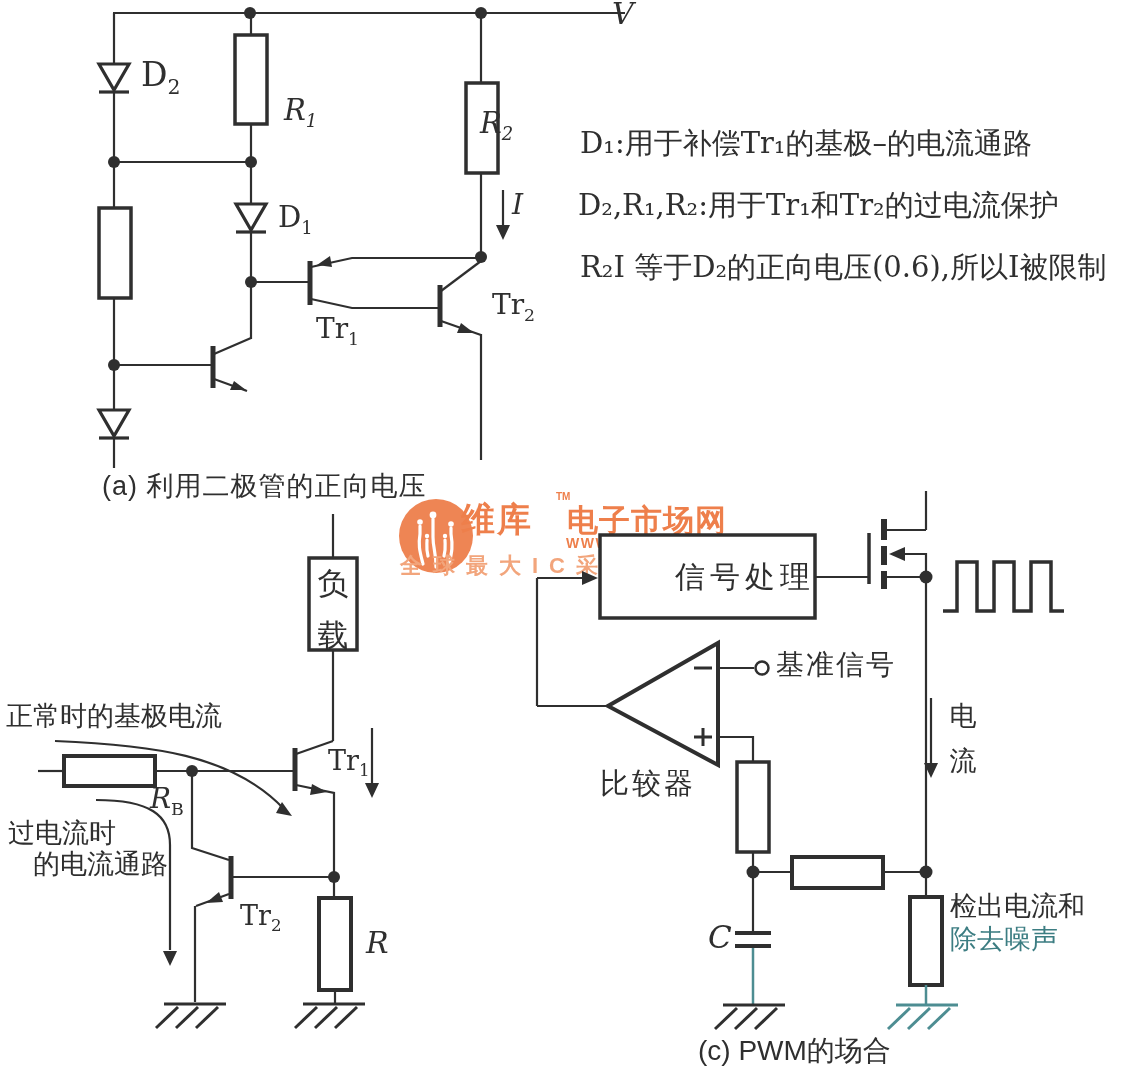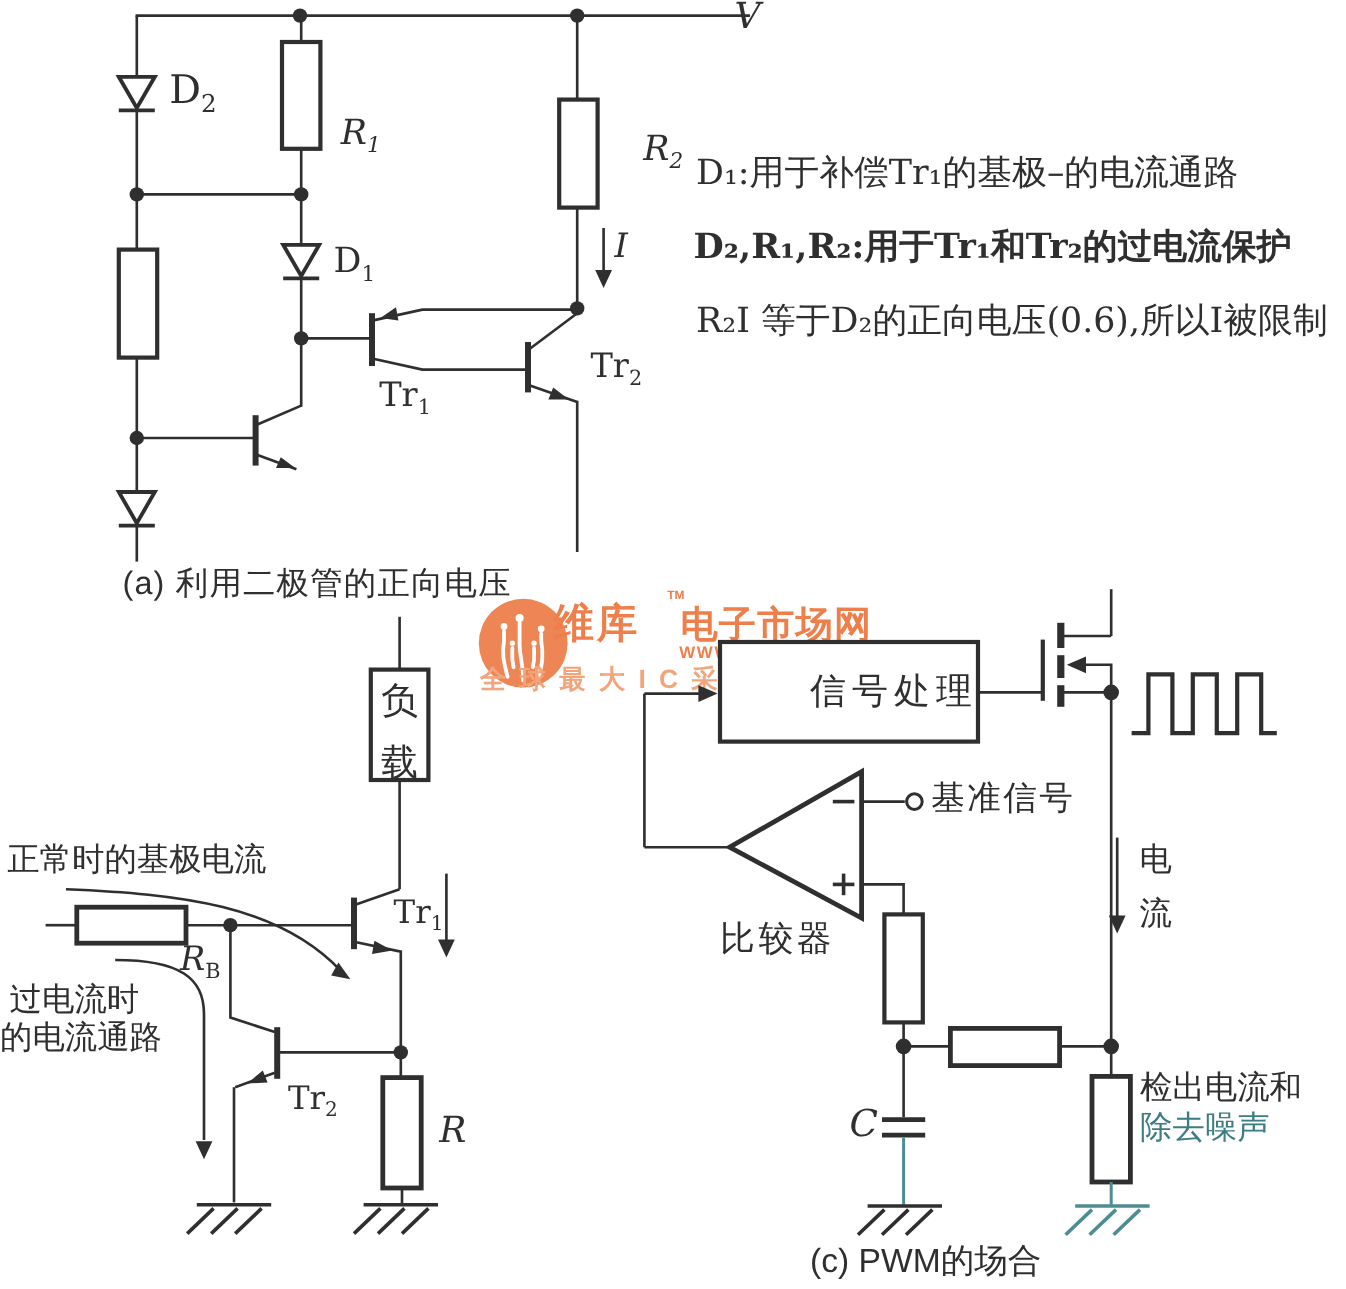--- a/index.html
+++ b/index.html
@@ -237,48 +237,48 @@
         <circle cx="926" cy="577" r="6.5"></circle> 
           <circle cx="753" cy="872" r="6.5"></circle>
         <circle cx="926" cy="872" r="6.5"></circle>
       </g>
     </g>
   </svg>
 
   <div class="lbl serif it" style="left:612px;top:-3px;font-size:30px;">V</div>
   <div class="lbl serif" style="left:141px;top:57px;font-size:33px;"><span>D</span><sub>2</sub></div>
   <div class="lbl serif it" style="left:284px;top:54px;font-size:29px;margin-top:41px;"><span>R</span><sub>1</sub></div>
-  <div class="lbl serif it" style="left:536px;top:108px;font-size:29px;"><span>R</span><sub>2</sub></div>
+  <div class="lbl serif it" style="left:480px;top:108px;font-size:29px;"><span>R</span><sub>2</sub></div>
   <div class="lbl serif" style="left:278px;top:202px;font-size:29px;"><span>D</span><sub>1</sub></div>
   <div class="lbl serif it" style="left:512px;top:190px;font-size:28px;">I</div>
   <div class="lbl serif" style="left:316px;top:314px;font-size:28px;"><span>Tr</span><sub>1</sub></div>
   <div class="lbl serif" style="left:492px;top:290px;font-size:28px;"><span>Tr</span><sub>2</sub></div>
   <div class="lbl cjk caption" style="left:102px;top:472px;">(a) 利用二极管的正向电压</div>
 
   <div class="note-line" style="left:580px;top:124px;">D₁:用于补偿Tr₁的基极–的电流通路</div>
-  <div class="note-line" style="left:578px;top:186px;font-weight:bold;">D₂,R₁,R₂:用于Tr₁和Tr₂的过电流保护</div>
+  <div class="note-line" style="left:578px;top:186px;">D₂,R₁,R₂:用于Tr₁和Tr₂的过电流保护</div>
   <div class="note-line" style="left:580px;top:248px;">R₂I 等于D₂的正向电压(0.6),所以I被限制</div>
 
   <div class="stack" style="left:309px;top:563px;width:48px;font-size:31px;gap:10px;">
     <span>负</span>
     <span>载</span>
   </div>
   <div class="lbl cjk" style="left:6px;top:702px;font-size:27px;">正常时的基极电流</div>
   <div class="lbl serif it" style="left:150px;top:784px;font-size:28px;"><span>R</span><sub style="font-style:normal;">B</sub></div>
   <div class="lbl serif" style="left:328px;top:746px;font-size:27px;"><span>Tr</span><sub>1</sub></div>
   <div class="lbl cjk" style="left:8px;top:819px;font-size:27px;">过电流时</div>
-  <div class="lbl cjk" style="left:0px;top:850px;font-size:27px;">的电流通路</div>
+  <div class="lbl cjk" style="left:0px;top:850px;font-size:27px;padding-left:33px;">的电流通路</div>
   <div class="lbl serif" style="left:240px;top:901px;font-size:27px;"><span>Tr</span><sub>2</sub></div>
   <div class="lbl serif it" style="left:366px;top:926px;font-size:30px;">R</div>
 
   <div class="lbl cjk" style="left:600px;top:560px;width:215px;text-align:right;font-size:30px;letter-spacing:5px;">信号处理</div>
   <div class="lbl cjk" style="left:776px;top:650px;font-size:28px;letter-spacing:2px;">基准信号</div>
   <div class="lbl cjk" style="left:600px;top:768px;font-size:29px;letter-spacing:3px;">比较器</div>
   <div class="stack" style="left:946px;top:698px;width:34px;font-size:27px;gap:9px;">
     <span>电</span>
     <span>流</span>
   </div>
   <div class="lbl serif it" style="left:708px;top:920px;font-size:31px;">C</div>
   <div class="lbl cjk" style="left:950px;top:892px;font-size:27px;">检出电流和</div>
   <div class="lbl cjk teal" style="left:950px;top:925px;font-size:27px;">除去噪声</div>
-  <div class="lbl cjk" style="left:675px;top:1036px;font-size:28px;">(c) PWM的场合</div>
+  <div class="lbl cjk" style="left:698px;top:1036px;font-size:28px;">(c) PWM的场合</div>
 
 </div>
 
 </body></html>

